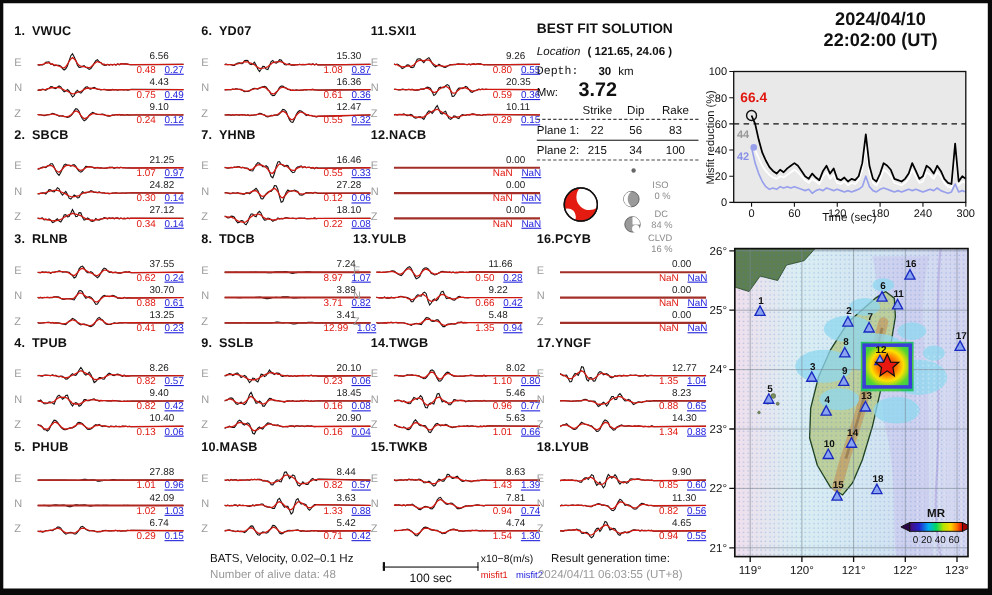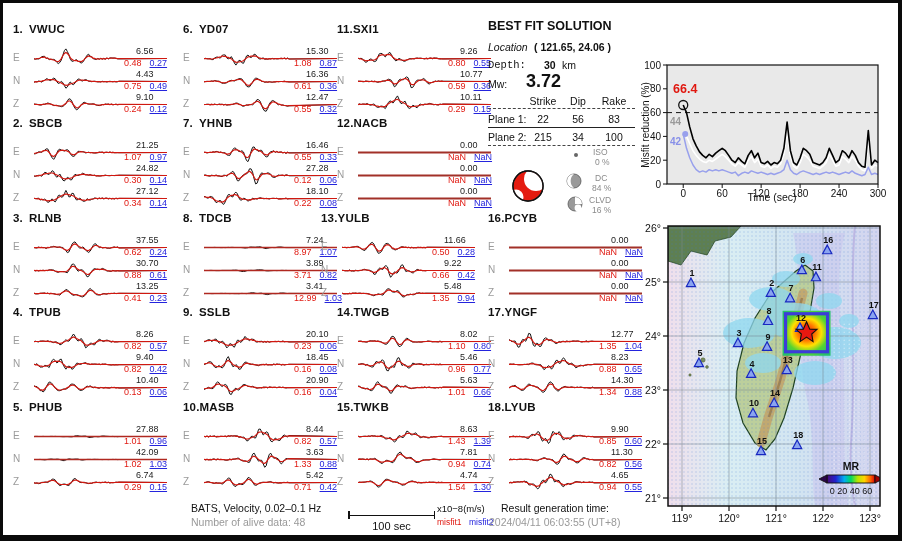--- a/index.html
+++ b/index.html
@@ -20,33 +20,37 @@
   .ch-mis{position:absolute;left:113px;top:12px;font-size:9px;line-height:9px;white-space:nowrap;}
   .m1{color:#e01810;} .m2{color:#2424dd;margin-left:8px;text-decoration:underline;}
   
   .sol{font-size:10.5px;white-space:nowrap;}
   .sol-title{font-size:12.5px;font-weight:bold;}
   .big-mw{font-size:18px;font-weight:bold;}
   .tbl-line{position:absolute;height:0;border-top:1px solid #222;width:147px;left:485px;}
   .tbl-dash{border-top:1px dashed #444;}
   .cellc{position:absolute;text-align:center;font-size:10.5px;}
   .gray{color:#999;}
-  .dec-label{position:absolute;font-size:8.5px;color:#8a8a8a;line-height:9px;white-space:nowrap;}
+  .dec-label{position:absolute;font-size:8.5px;color:#8a8a8a;line-height:9px;white-space:nowrap;margin-top:16px;}
   
   .datetime{position:absolute;left:700px;top:6px;width:195px;text-align:center;font-weight:bold;font-size:16.5px;line-height:19px;}
   
   .foot{position:absolute;font-size:10.5px;white-space:nowrap;}
   .foot-small{font-size:8.5px;}
   svg text{font-family:"Liberation Sans","DejaVu Sans",sans-serif;}
 </style>
 </head>
 <body>
 
 <div id="screen">
 
+  <div class="datetime">
+    <div>2024/04/10</div>
+    <div>22:02:00  (UT)</div>
+  </div>
 
   <div id="stations">
       <div class="st-block" style="left: 8px; top: 20px;">
         <div class="st-header"><span class="st-num">1.</span><span>VWUC</span></div>
         <div class="ch-row" style="top: 24px;">
           <svg class="ch-svg" width="133" height="23">
             <path d="M0.0 11.8 L1.5 12.2 L3.0 11.8 L4.6 12.0 L6.1 11.3 L7.6 9.7 L9.1 9.4 L10.6 9.3 L12.1 11.4 L13.7 11.2 L15.2 12.6 L16.7 12.4 L18.2 12.4 L19.7 12.4 L21.3 13.2 L22.8 15.3 L24.3 16.6 L25.8 15.5 L27.3 13.1 L28.8 8.4 L30.4 3.6 L31.9 1.9 L33.4 4.6 L34.9 7.9 L36.4 12.4 L37.9 14.3 L39.5 14.0 L41.0 13.3 L42.5 12.6 L44.0 14.2 L45.5 14.9 L47.1 16.1 L48.6 15.3 L50.1 13.2 L51.6 10.6 L53.1 8.2 L54.6 7.2 L56.2 9.2 L57.7 9.9 L59.2 11.7 L60.7 12.2 L62.2 12.5 L63.8 11.5 L65.3 12.2 L66.8 11.4 L68.3 12.1 L69.8 11.5 L71.3 12.2 L72.9 11.0 L74.4 11.9 L75.9 11.0 L77.4 10.9 L78.9 11.1 L80.4 11.0 L82.0 11.3 L83.5 11.8 L85.0 11.9 L133 11.5" stroke="#141414" stroke-width="1" fill="none"></path>
             <path d="M0.0 11.8 L1.5 12.0 L3.0 11.7 L4.6 11.5 L6.1 11.0 L7.6 10.3 L9.1 10.4 L10.6 10.0 L12.1 11.2 L13.7 11.1 L15.2 12.2 L16.7 12.1 L18.2 12.6 L19.7 13.0 L21.3 13.8 L22.8 14.5 L24.3 14.7 L25.8 13.6 L27.3 11.6 L28.8 8.7 L30.4 6.5 L31.9 5.4 L33.4 6.5 L34.9 8.2 L36.4 10.9 L37.9 12.4 L39.5 13.2 L41.0 13.7 L42.5 13.4 L44.0 14.3 L45.5 14.3 L47.1 14.7 L48.6 13.9 L50.1 12.6 L51.6 10.9 L53.1 9.8 L54.6 8.9 L56.2 9.7 L57.7 9.9 L59.2 11.3 L60.7 11.4 L62.2 12.2 L63.8 11.6 L65.3 12.2 L66.8 11.5 L68.3 12.1 L69.8 11.4 L71.3 12.1 L72.9 11.1 L74.4 11.7 L75.9 11.0 L77.4 11.2 L78.9 11.2 L80.4 11.2 L82.0 11.4 L83.5 11.6 L85.0 11.7 L133 11.5" stroke="#d01810" stroke-width="1.2" fill="none"></path>
           </svg>
           <span class="ch-letter">E</span>
@@ -352,21 +356,21 @@
           <span class="ch-letter">E</span>
           <div class="ch-amp">9.26</div>
           <div class="ch-mis"><span class="m1">0.80</span><span class="m2">0.55</span></div>
         </div>
         <div class="ch-row" style="top: 47px;">
           <svg class="ch-svg" width="133" height="23">
             <path d="M0.0 11.2 L1.5 11.2 L3.0 11.3 L4.6 11.7 L6.1 11.8 L7.6 11.0 L9.1 11.2 L10.6 11.7 L12.1 11.6 L13.7 11.1 L15.2 11.6 L16.7 11.2 L18.2 11.8 L19.7 12.3 L21.3 11.9 L22.8 11.7 L24.3 11.0 L25.8 11.0 L27.3 11.1 L28.8 10.2 L30.4 9.2 L31.9 9.6 L33.4 10.4 L34.9 13.7 L36.4 16.8 L37.9 15.8 L39.5 13.1 L41.0 10.0 L42.5 9.2 L44.0 9.8 L45.5 9.7 L47.1 7.9 L48.6 6.9 L50.1 7.8 L51.6 12.3 L53.1 17.6 L54.6 17.5 L56.2 15.2 L57.7 11.7 L59.2 10.1 L60.7 10.1 L62.2 10.5 L63.8 9.8 L65.3 8.5 L66.8 9.2 L68.3 11.4 L69.8 13.4 L71.3 14.0 L72.9 12.7 L74.4 12.3 L75.9 11.7 L77.4 11.0 L78.9 11.5 L80.4 10.9 L82.0 11.4 L83.5 11.1 L85.0 11.2 L133 11.5" stroke="#141414" stroke-width="1" fill="none"></path>
             <path d="M0.0 11.3 L1.5 11.3 L3.0 11.4 L4.6 11.4 L6.1 11.5 L7.6 11.4 L9.1 11.4 L10.6 11.4 L12.1 11.5 L13.7 11.3 L15.2 11.6 L16.7 11.4 L18.2 11.7 L19.7 11.8 L21.3 11.6 L22.8 11.7 L24.3 11.3 L25.8 11.0 L27.3 10.7 L28.8 10.3 L30.4 10.1 L31.9 10.8 L33.4 11.7 L34.9 13.1 L36.4 14.1 L37.9 13.7 L39.5 13.0 L41.0 11.4 L42.5 10.4 L44.0 9.5 L45.5 9.0 L47.1 8.5 L48.6 9.1 L50.1 10.3 L51.6 12.2 L53.1 14.4 L54.6 14.6 L56.2 14.4 L57.7 12.7 L59.2 11.5 L60.7 10.5 L62.2 10.0 L63.8 9.8 L65.3 9.8 L66.8 10.5 L68.3 11.3 L69.8 12.1 L71.3 12.9 L72.9 12.6 L74.4 12.4 L75.9 11.9 L77.4 11.3 L78.9 11.5 L80.4 11.0 L82.0 11.4 L83.5 11.1 L85.0 11.3 L133 11.5" stroke="#d01810" stroke-width="1.2" fill="none"></path>
           </svg>
           <span class="ch-letter">N</span>
-          <div class="ch-amp">10.77</div>
+          <div class="ch-amp">20.35</div>
           <div class="ch-mis"><span class="m1">0.59</span><span class="m2">0.36</span></div>
         </div>
         <div class="ch-row" style="top: 70px;">
           <svg class="ch-svg" width="133" height="23">
             <path d="M0.0 11.6 L1.5 10.9 L3.0 11.5 L4.6 11.1 L6.1 11.2 L7.6 11.2 L9.1 10.5 L10.6 11.4 L12.1 12.2 L13.7 11.9 L15.2 11.0 L16.7 11.5 L18.2 13.7 L19.7 14.4 L21.3 14.0 L22.8 13.1 L24.3 13.2 L25.8 14.3 L27.3 15.6 L28.8 12.9 L30.4 9.5 L31.9 7.9 L33.4 8.4 L34.9 10.1 L36.4 8.4 L37.9 5.0 L39.5 2.9 L41.0 6.2 L42.5 10.0 L44.0 10.7 L45.5 9.0 L47.1 8.2 L48.6 11.7 L50.1 14.6 L51.6 15.5 L53.1 14.3 L54.6 12.4 L56.2 12.7 L57.7 14.2 L59.2 14.7 L60.7 12.3 L62.2 11.1 L63.8 11.6 L65.3 12.0 L66.8 11.1 L68.3 11.4 L69.8 11.2 L71.3 10.4 L72.9 10.7 L74.4 11.4 L75.9 11.8 L77.4 11.4 L78.9 11.8 L80.4 12.0 L82.0 11.1 L83.5 11.4 L85.0 11.1 L133 11.5" stroke="#141414" stroke-width="1" fill="none"></path>
             <path d="M0.0 11.6 L1.5 11.2 L3.0 11.5 L4.6 11.1 L6.1 11.1 L7.6 11.3 L9.1 11.1 L10.6 11.5 L12.1 11.5 L13.7 11.7 L15.2 12.0 L16.7 12.3 L18.2 13.0 L19.7 13.2 L21.3 13.6 L22.8 13.6 L24.3 13.9 L25.8 13.6 L27.3 13.4 L28.8 12.0 L30.4 10.8 L31.9 9.8 L33.4 8.8 L34.9 8.4 L36.4 7.3 L37.9 6.8 L39.5 6.3 L41.0 7.2 L42.5 8.2 L44.0 9.1 L45.5 10.0 L47.1 10.5 L48.6 11.9 L50.1 12.9 L51.6 13.7 L53.1 13.9 L54.6 13.5 L56.2 13.5 L57.7 13.2 L59.2 13.2 L60.7 12.6 L62.2 12.2 L63.8 11.7 L65.3 11.6 L66.8 11.3 L68.3 11.3 L69.8 11.1 L71.3 10.9 L72.9 11.1 L74.4 11.1 L75.9 11.5 L77.4 11.5 L78.9 11.6 L80.4 11.7 L82.0 11.3 L83.5 11.5 L85.0 11.1 L133 11.5" stroke="#d01810" stroke-width="1.2" fill="none"></path>
           </svg>
           <span class="ch-letter">Z</span>
           <div class="ch-amp">10.11</div>
           <div class="ch-mis"><span class="m1">0.29</span><span class="m2">0.15</span></div>

